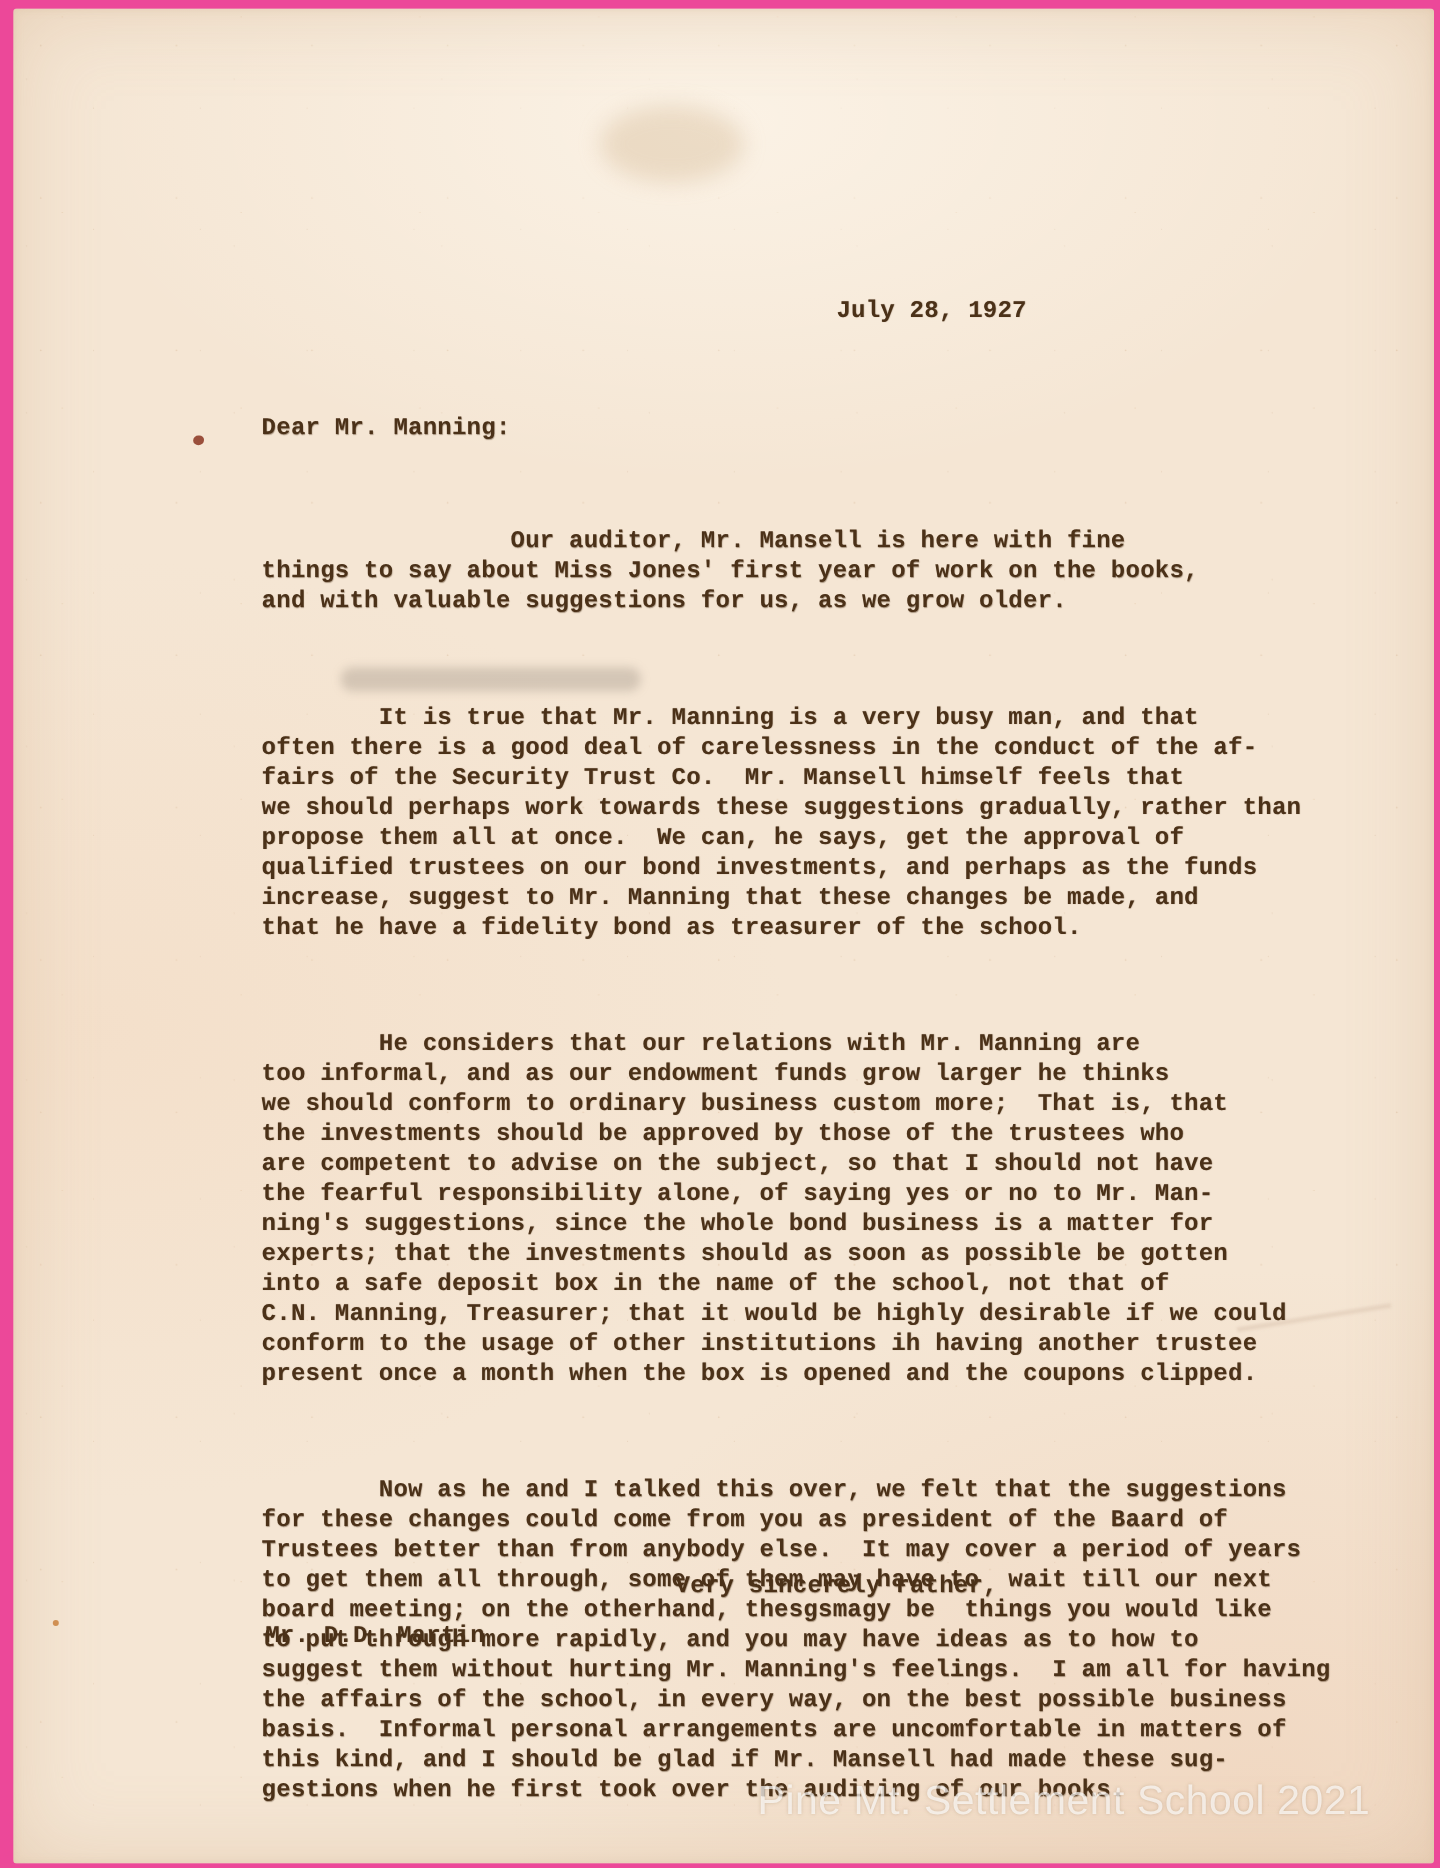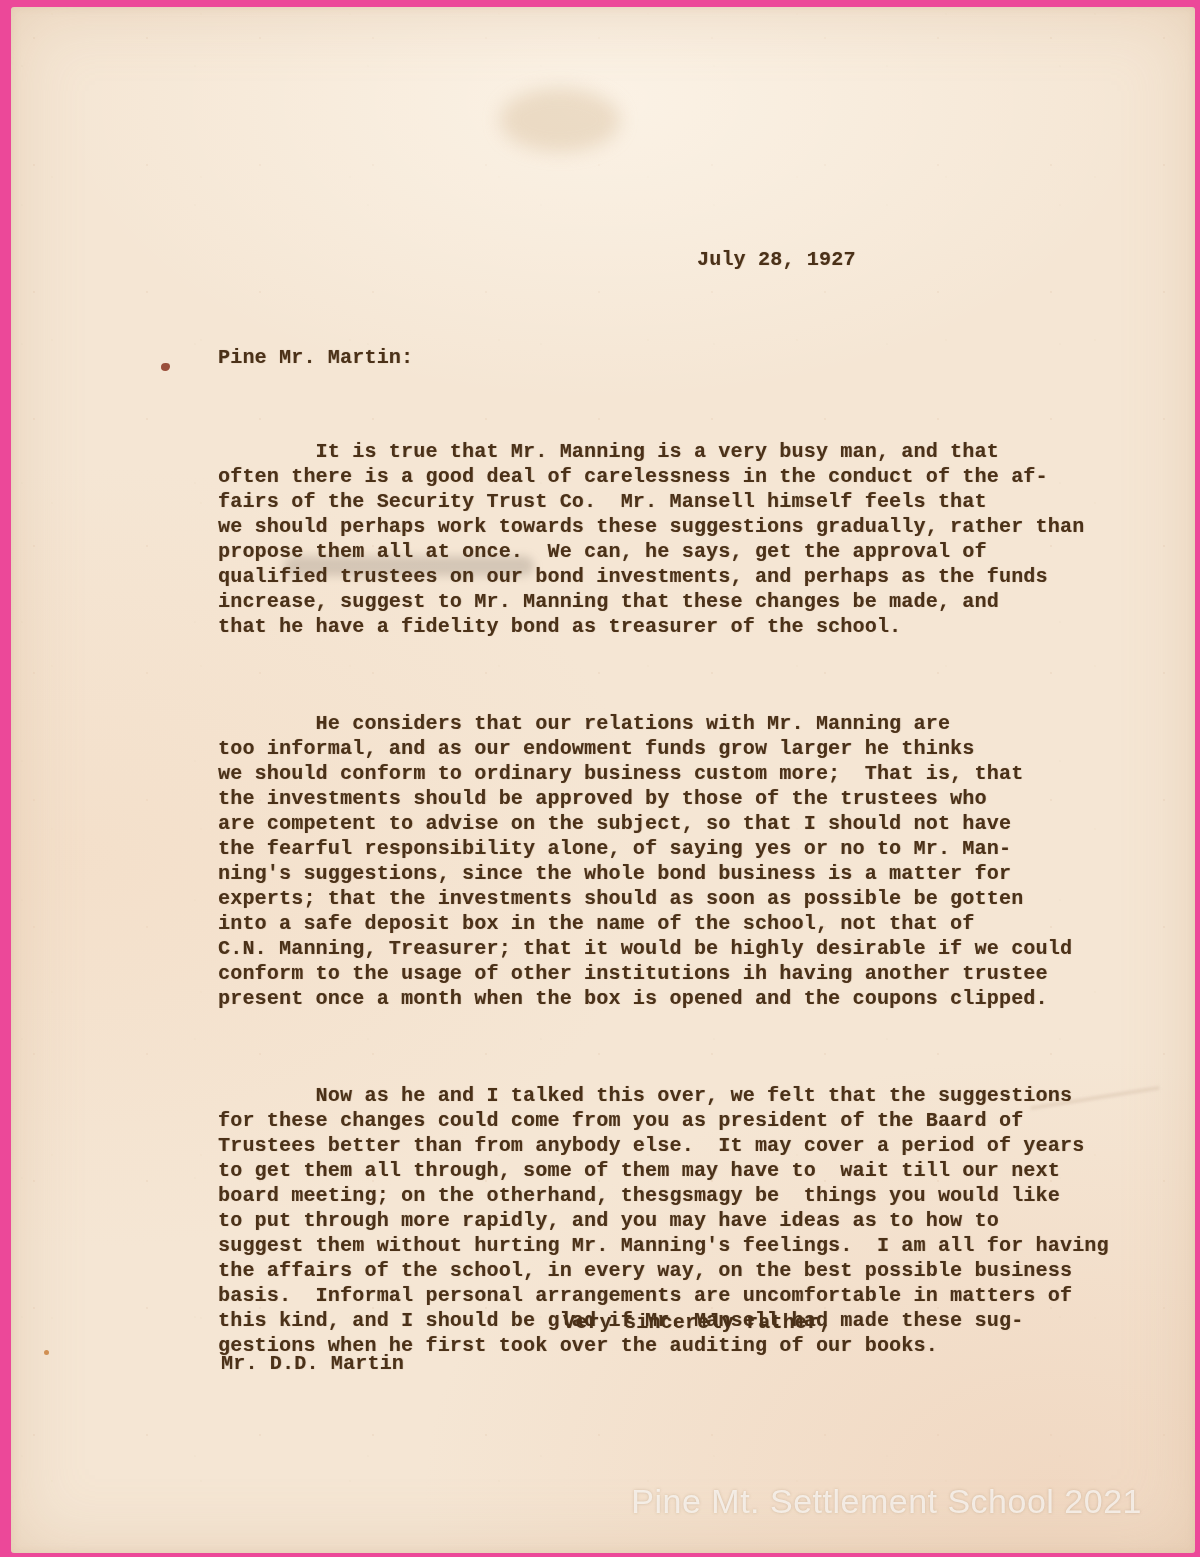--- a/index.html
+++ b/index.html
@@ -111,23 +111,26 @@
   <div class="paper"></div>
 
   <div class="stain-top"></div>
   <div class="smudge-mid"></div>
   <div class="crease-right"></div>
   <div class="ink-dot"></div>
   <div class="speck-bottom"></div>
 
   <div class="tw date">July 28, 1927</div>
 
-  <div class="tw salutation">Pine Mr. Martin:</div>
+  <div class="tw salutation">Dear Mr. Manning:</div>
 
   <div class="tw body-text">
+    <div class="paragraph">                 Our auditor, Mr. Mansell is here with fine
+things to say about Miss Jones' first year of work on the books,
+and with valuable suggestions for us, as we grow older.</div>
     <div class="paragraph">        It is true that Mr. Manning is a very busy man, and that
 often there is a good deal of carelessness in the conduct of the af-
 fairs of the Security Trust Co.  Mr. Mansell himself feels that
 we should perhaps work towards these suggestions gradually, rather than
 propose them all at once.  We can, he says, get the approval of
 qualified trustees on our bond investments, and perhaps as the funds
 increase, suggest to Mr. Manning that these changes be made, and
 that he have a fidelity bond as treasurer of the school.</div>
     <div class="paragraph">        He considers that our relations with Mr. Manning are
 too informal, and as our endowment funds grow larger he thinks

